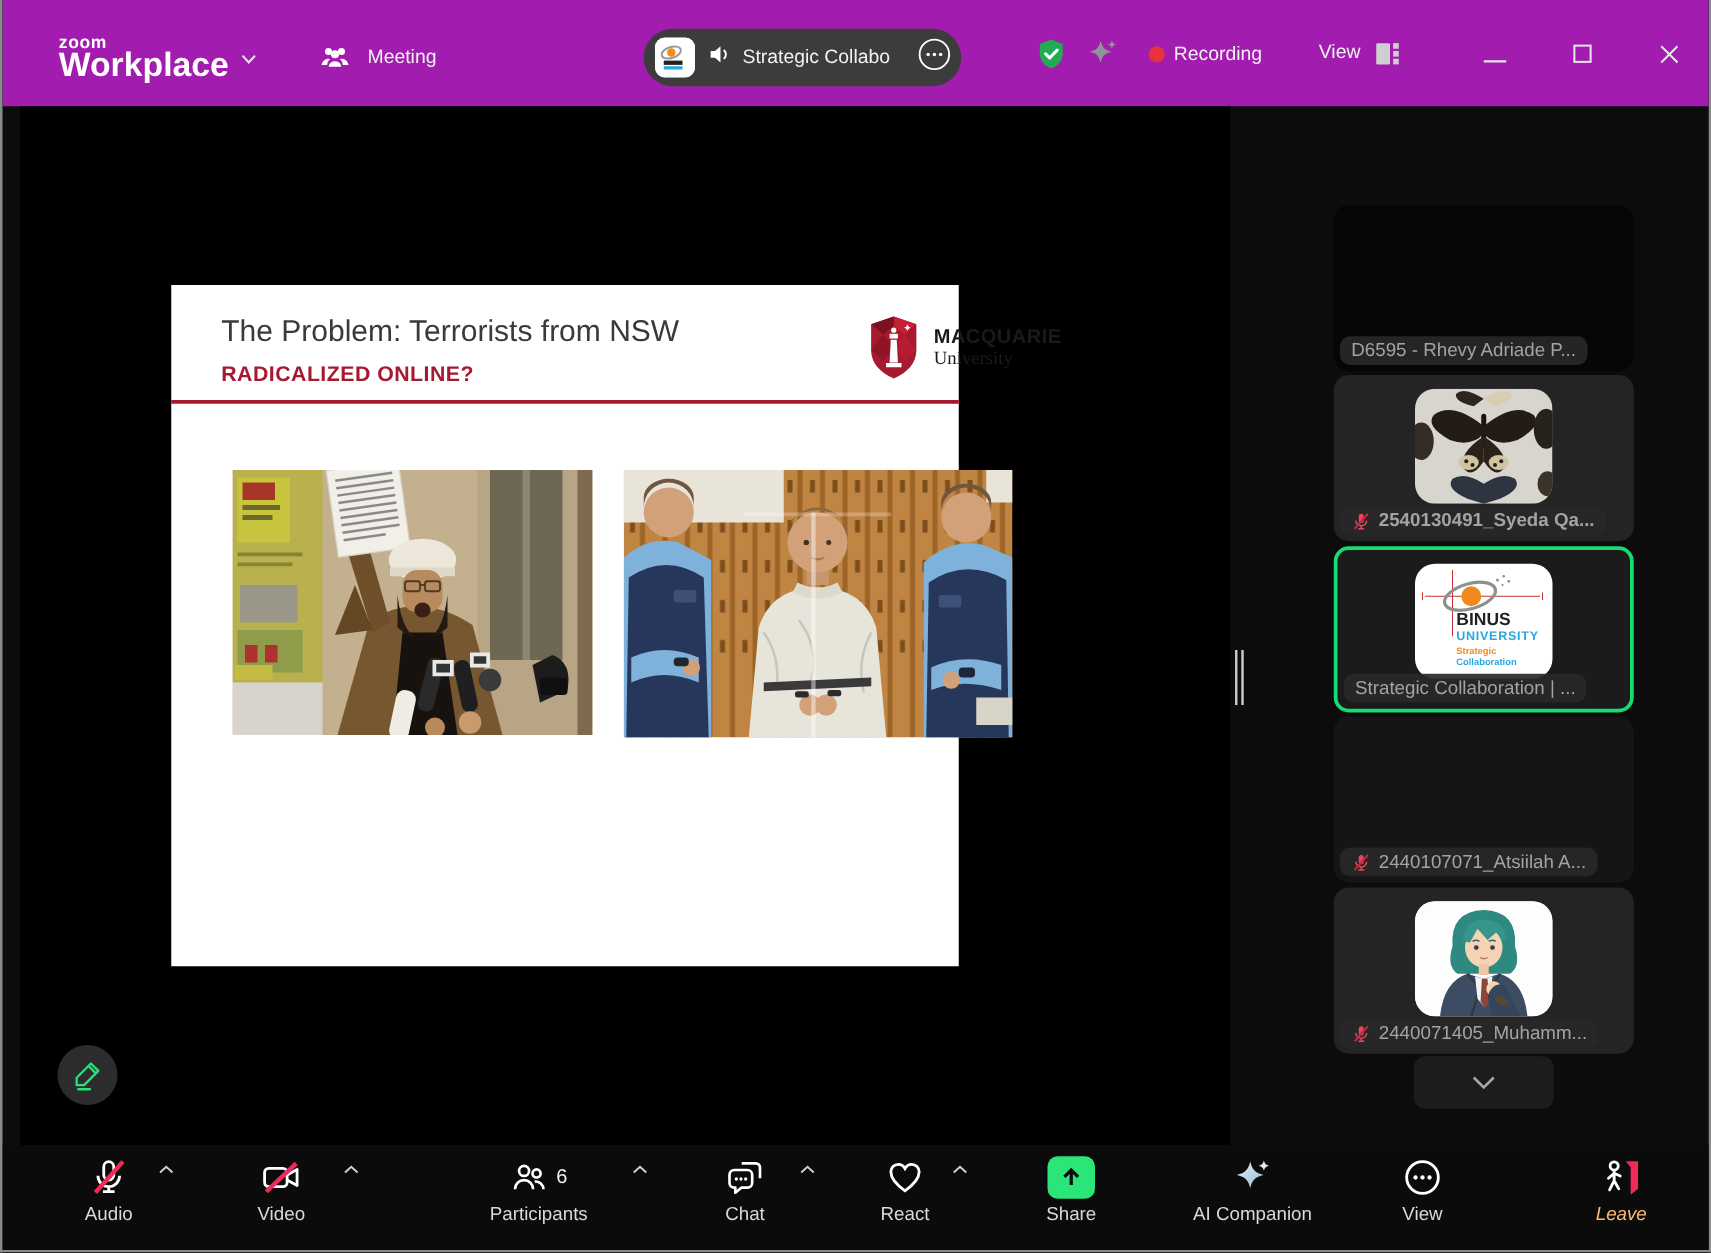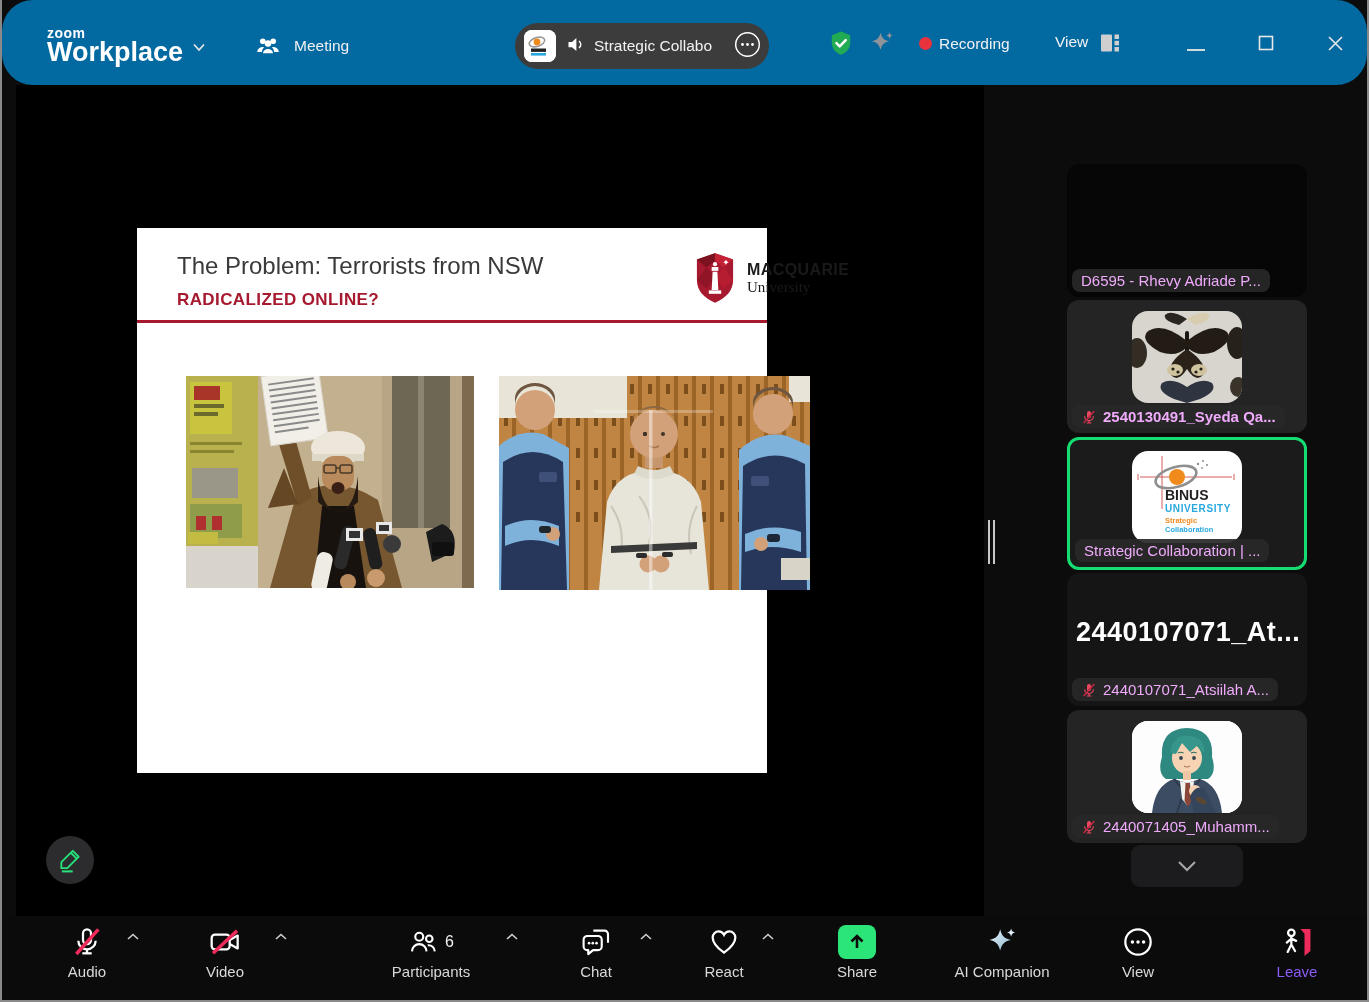--- a/index.html
+++ b/index.html
@@ -1,30 +1,30 @@
 <!DOCTYPE html>
 <html><head>
 <meta charset="utf-8">
 <style>
   html,body{margin:0;padding:0;background:#000;}
   .window{position:relative;width:1369px;height:1002px;background:#0c0c0c;overflow:hidden;
     font-family:"Liberation Sans",sans-serif;box-sizing:border-box;
     border-left:2px solid #8a8a8a;border-right:2px solid #8a8a8a;border-bottom:2px solid #8a8a8a;}
   .abs{position:absolute;}
   
-  .topbar{position:absolute;left:0;top:0;width:100%;height:85px;background:#0369a1;color:#fff;border-radius:31px;}
+  .topbar{position:absolute;left:0;top:0;width:100%;height:85px;background:#a21caf;color:#fff;}
   .logo-line1{font-size:14px;font-weight:bold;letter-spacing:.5px;line-height:14px;}
   .logo-line2{font-size:27px;font-weight:bold;line-height:24px;}
   .top-label{font-size:15.5px;color:#f2f2f2;}
   .pill{position:absolute;left:513px;top:23px;width:254px;height:46px;border-radius:23px;background:#3c3c3c;display:flex;align-items:center;}
   .pill-thumb{width:32px;height:32px;border-radius:8px;background:#fff;margin-left:9px;overflow:hidden;flex:0 0 auto;}
   
   .tile{position:absolute;left:1065px;width:240px;height:133px;border-radius:12px;overflow:hidden;box-sizing:border-box;}
   .name-pill{position:absolute;left:5px;bottom:5px;display:flex;align-items:center;gap:6px;background:rgba(40,40,40,.92);
-    border-radius:8px;padding:3px 9px;color:#f0abfc;font-size:15px;white-space:nowrap;max-width:240px;box-sizing:border-box;}
+    border-radius:8px;padding:3px 9px;color:#a3a3a3;font-size:15px;white-space:nowrap;max-width:240px;box-sizing:border-box;}
   .avatar-box{position:absolute;left:50%;transform:translateX(-50%);top:11px;width:110px;height:92px;border-radius:16px;overflow:hidden;}
   
   .toolbar{position:absolute;left:0;bottom:0;width:100%;height:84px;background:#0b0b0b;}
   .tb-item{position:absolute;top:8px;text-align:center;}
   .tb-icon{height:36px;display:flex;align-items:center;justify-content:center;}
   .tb-label{font-size:15px;color:#d9d9d9;margin-top:3px;white-space:nowrap;}
   .chev{position:absolute;top:12px;}
   
   .slide{position:absolute;left:135px;top:228px;width:630px;height:545px;background:#fff;}
   .slide-title{position:absolute;left:40px;top:24px;font-size:24px;color:#3a3a3a;}
@@ -349,21 +349,20 @@
         <text x="33" y="72" font-size="7.5" font-weight="bold" fill="#f08a1d">Strategic</text>
         <text x="33" y="81" font-size="7.5" font-weight="bold" fill="#29a8df">Collaboration</text>
       </svg>
     </div>
     <div class="name-pill">
       <span>Strategic Collaboration | ...</span>
     </div>
   </div>
 
   <div class="tile" style="top:573px;background:#151515;">
-    <div class="abs" style="left:9px;top:44px;width:226px;font-size:27px;font-weight:bold;color:#fff;letter-spacing:.5px;white-space:nowrap;overflow:hidden;">2440107071_At...</div>
     <div class="name-pill">
       <svg width="16" height="16" viewBox="0 0 24 24">
         <rect x="9" y="3" width="6" height="11" rx="3" fill="#e8475f"></rect>
         <path d="M5.5 11a6.5 6.5 0 0 0 13 0" fill="none" stroke="#e8475f" stroke-width="1.8"></path>
         <line x1="12" y1="17.5" x2="12" y2="21" stroke="#e8475f" stroke-width="1.8"></line>
         <line x1="8.5" y1="21" x2="15.5" y2="21" stroke="#e8475f" stroke-width="1.8"></line>
         <line x1="4" y1="21" x2="20" y2="3" stroke="#c22743" stroke-width="2.4"></line>
       </svg>
       <span>2440107071_Atsiilah A...</span>
     </div>
@@ -537,17 +536,17 @@
     </div>
 
     <div class="tb-item" style="left:1255px;width:80px;">
       <div class="tb-icon">
         <svg width="34" height="34" viewBox="0 0 24 24">
           <path d="M14.5 2.8h7v15.6l-4.2 3.4V6.2Z" fill="#ee2b5b"></path>
           <circle cx="8" cy="5.5" r="2.3" fill="none" stroke="#fff" stroke-width="1.6"></circle>
           <path d="M8 8.2v5.6M8 13.8 5.4 19M8 13.8l2.6 4.6M8 9.6 4.8 12.4M8 9.6l3.4 1.6" fill="none" stroke="#fff" stroke-width="1.6" stroke-linecap="round"></path>
         </svg>
       </div>
-      <div class="tb-label" style="color:#8b5cf6;">Leave</div>
+      <div class="tb-label" style="color:#fdba74;font-style:italic;">Leave</div>
     </div>
   </div>
 
 </div>
 
 </body></html>

